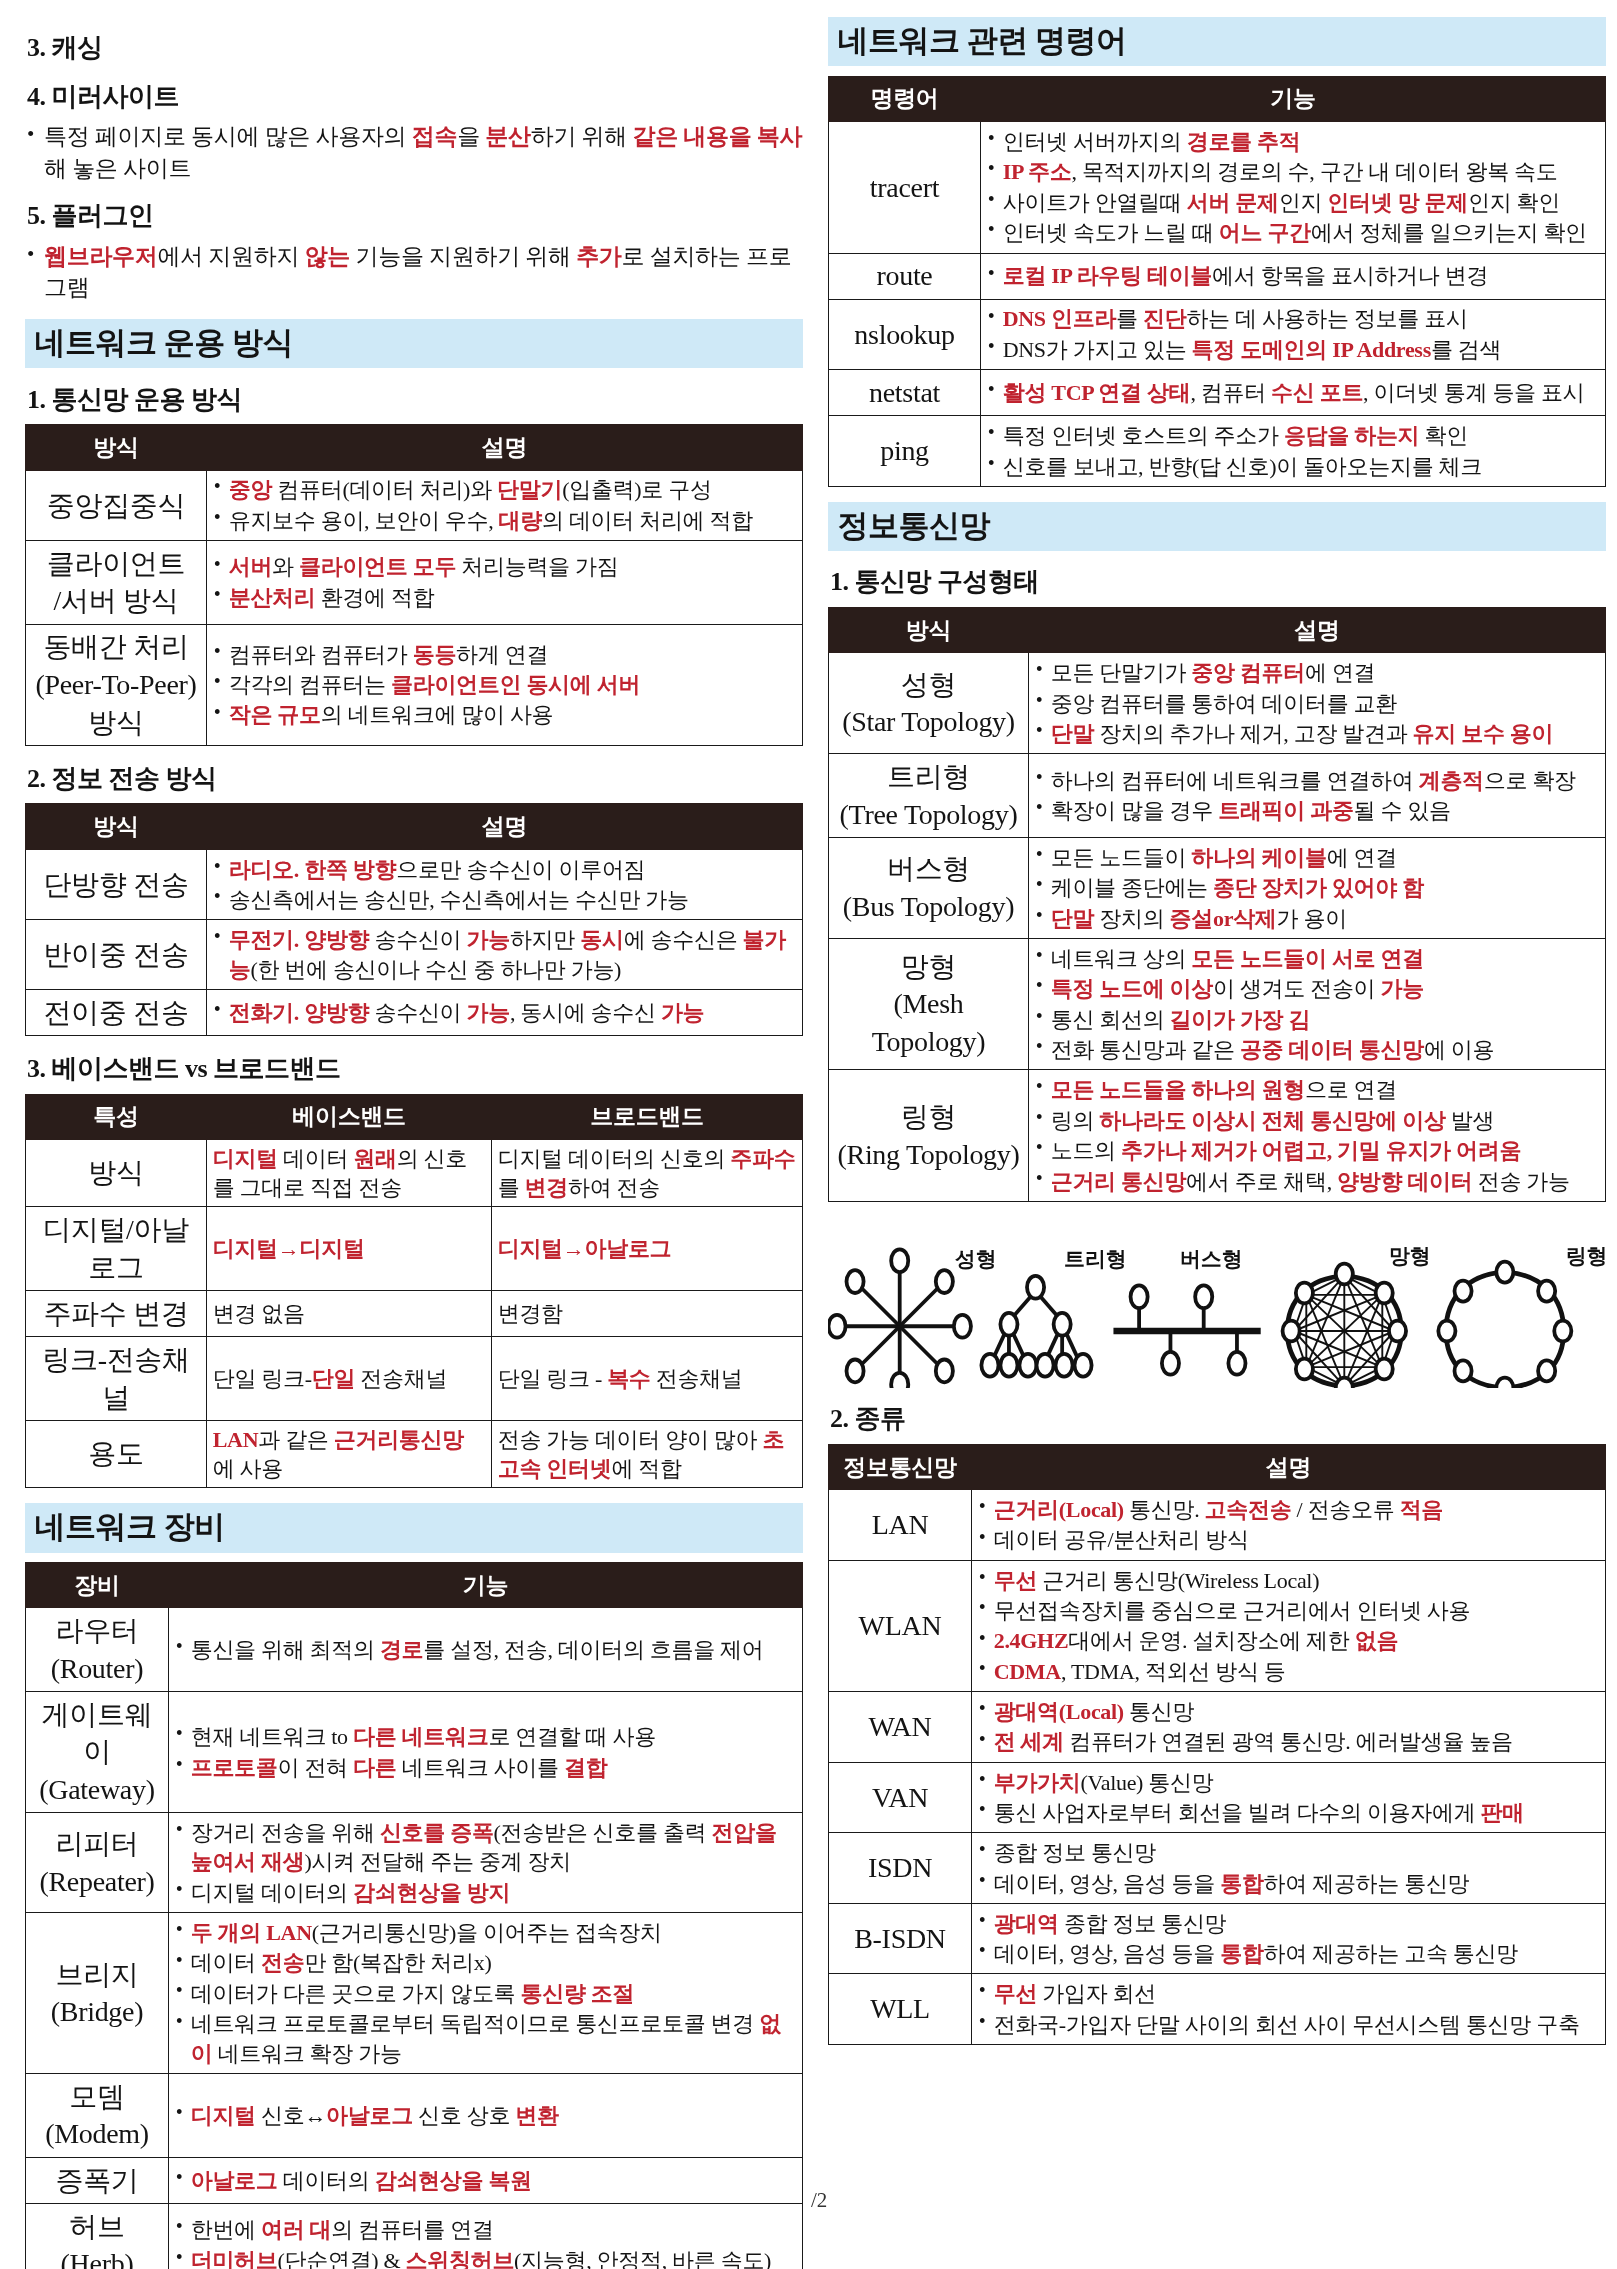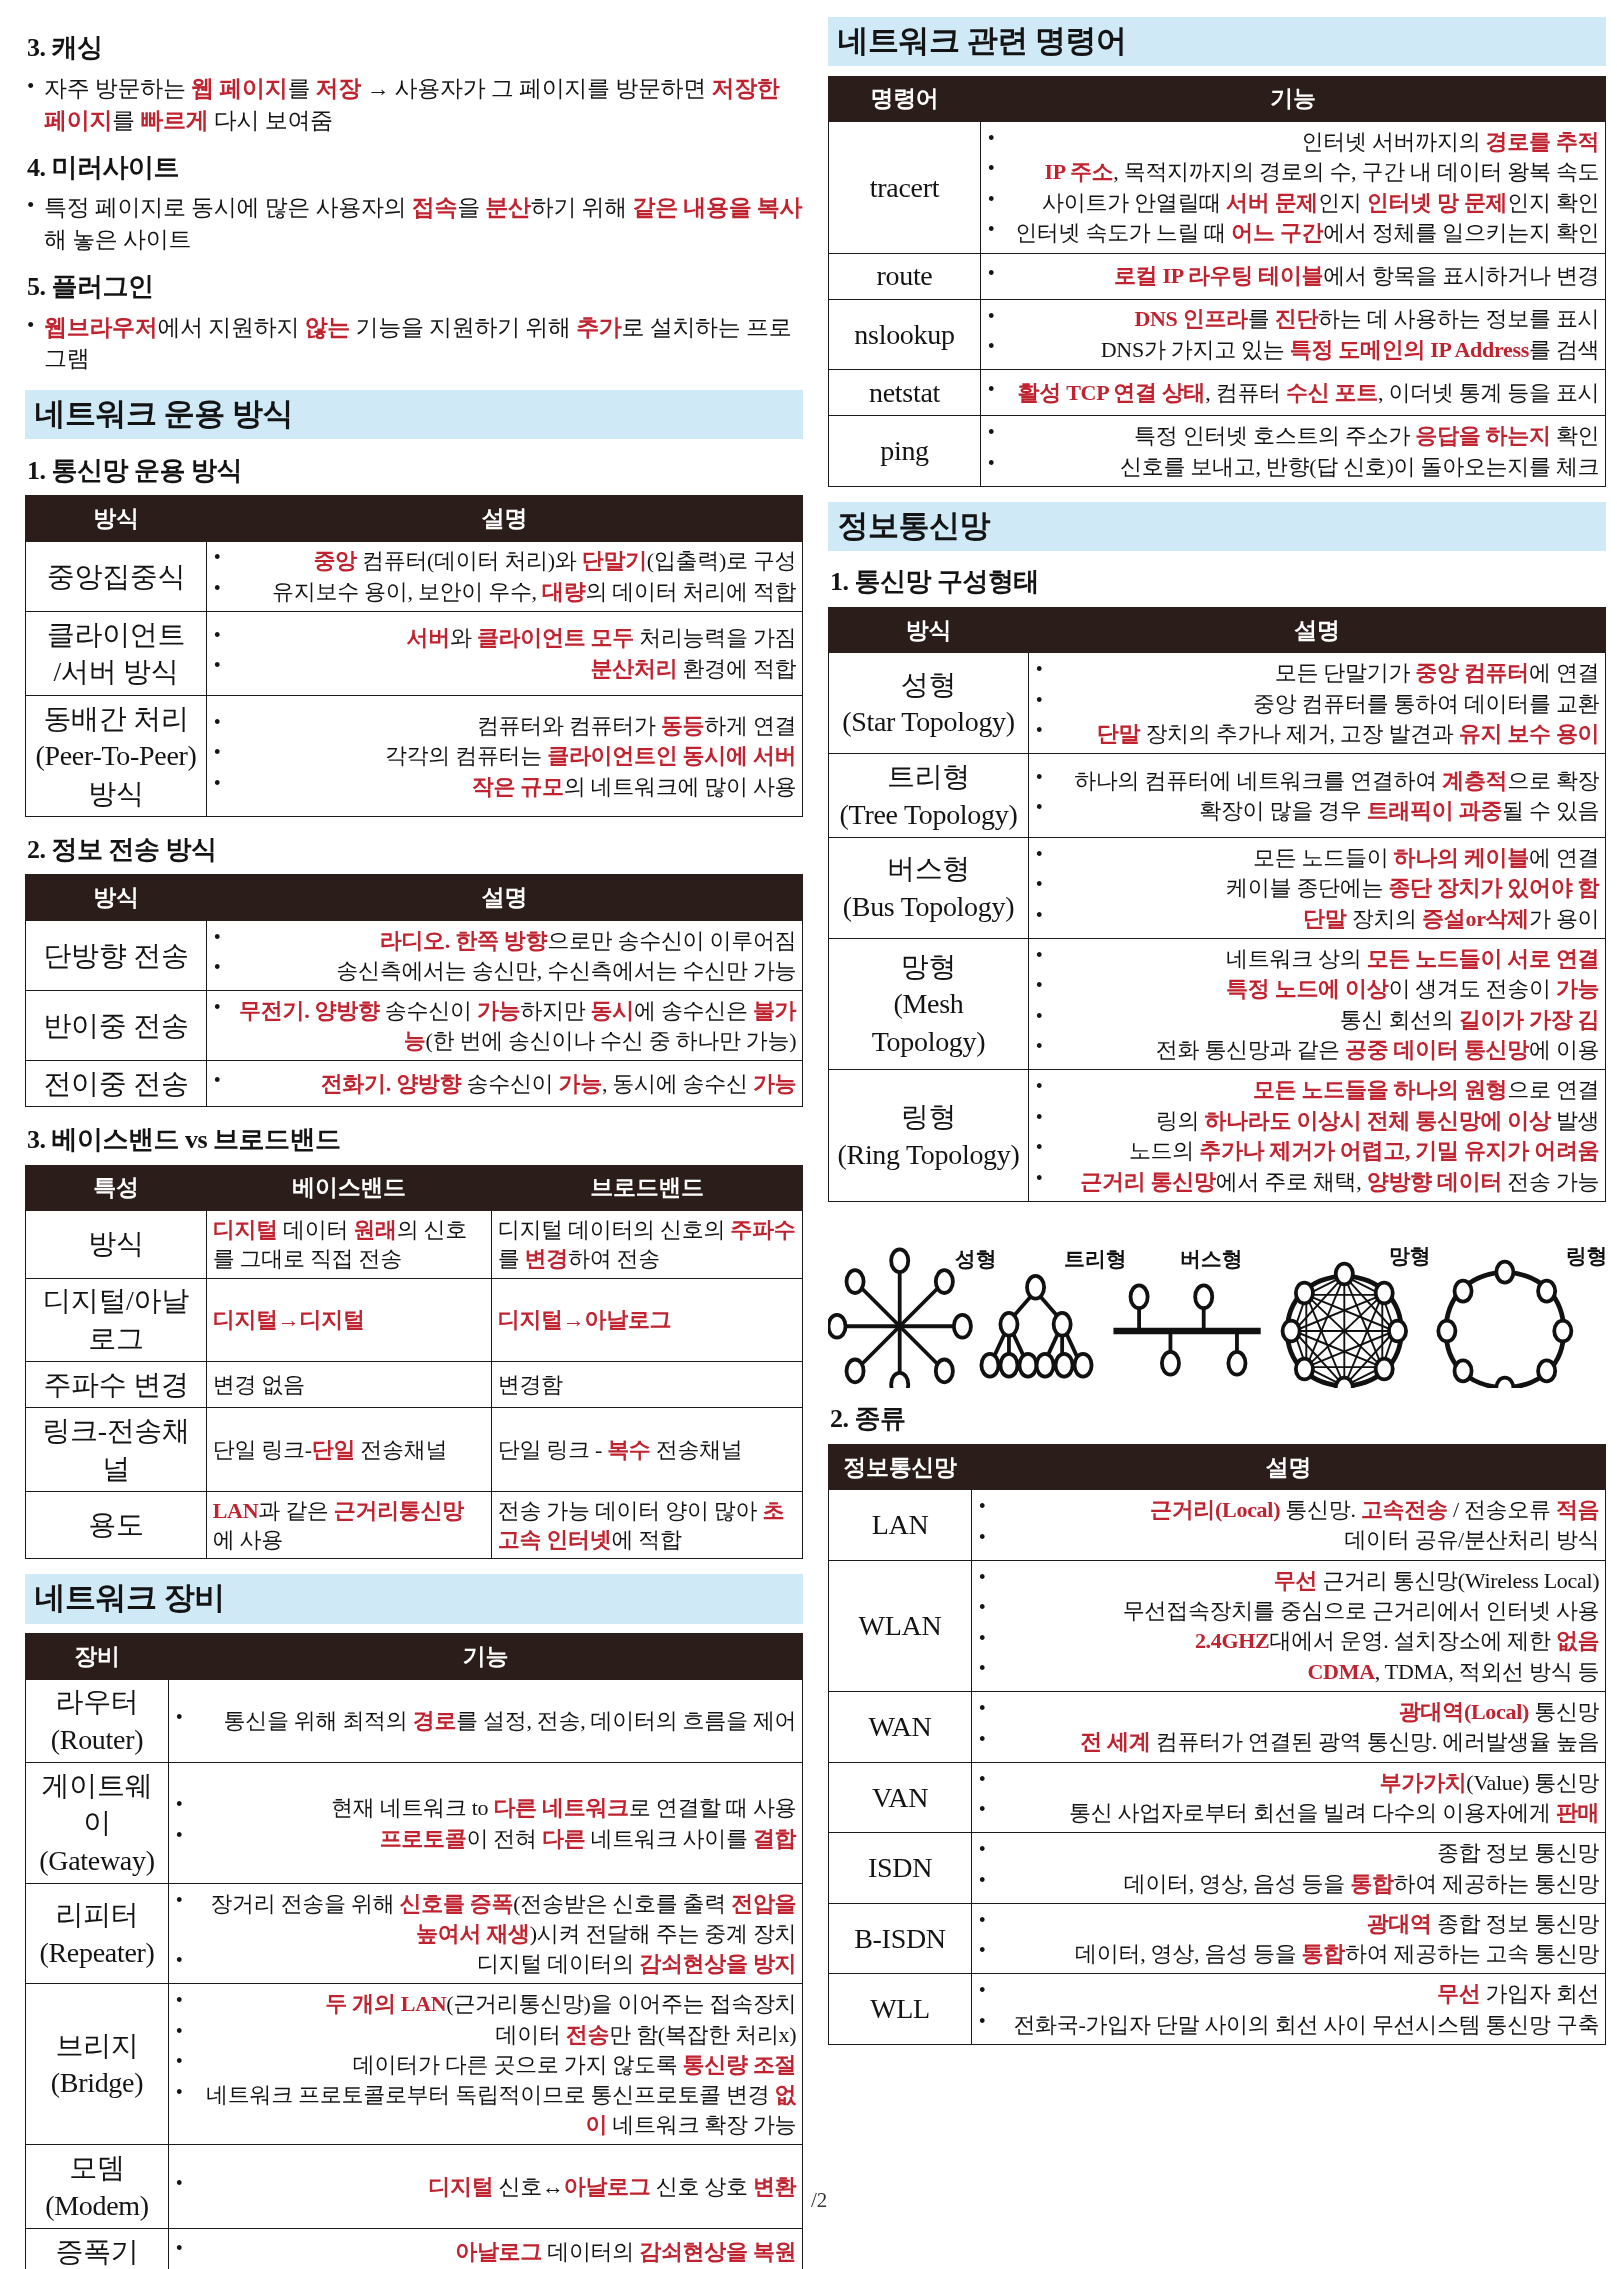--- a/index.html
+++ b/index.html
@@ -83,21 +83,21 @@
     font-size: 22px;
     line-height: 1.34;
     vertical-align: middle;
     letter-spacing: -0.3px;
   }
   table.t td.k {
     text-align: center;
     white-space: normal;
   }
   table.t td.c { text-align: left; }
-  table.t td.d ul { list-style: none; margin:0; padding:0;text-align:right; }
+  table.t td.d ul { list-style: none; margin:0; padding:0; }
   table.t td.d ul li {
     position: relative;
     padding-left: 16px;
     margin: 1px 0;
   }
   table.t td.d ul li::before {
     content: "•";
     position: absolute;
     left: 1px;
     top: -1.9px;
@@ -118,23 +118,20 @@
   }
 </style>
 </head>
 <body>
 
 <div class="page">
 
   <div class="col">
 
     <div class="h-num">3. 캐싱</div>
-    <ul class="bl">
-        <li><span>자주 방문하는 </span><span class="r">웹 페이지</span><span>를 </span><span class="r">저장</span><span> → 사용자가 그 페이지를 방문하면 </span><span class="r">저장한 페이지</span><span>를 </span><span class="r">빠르게</span><span> 다시 보여줌</span></li>
-      </ul>
 
     <div class="h-num">4. 미러사이트</div>
     <ul class="bl">
         <li><span>특정 페이지로 동시에 많은 사용자의 </span><span class="r">접속</span><span>을 </span><span class="r">분산</span><span>하기 위해 </span><span class="r">같은 내용을 복사</span><span>해 놓은 사이트</span></li>
       </ul>
 
     <div class="h-num">5. 플러그인</div>
     <ul class="bl">
         <li><span class="r">웹브라우저</span><span>에서 지원하지 </span><span class="r">않는</span><span> 기능을 지원하기 위해 </span><span class="r">추가</span><span>로 설치하는 프로그램</span></li>
       </ul>

